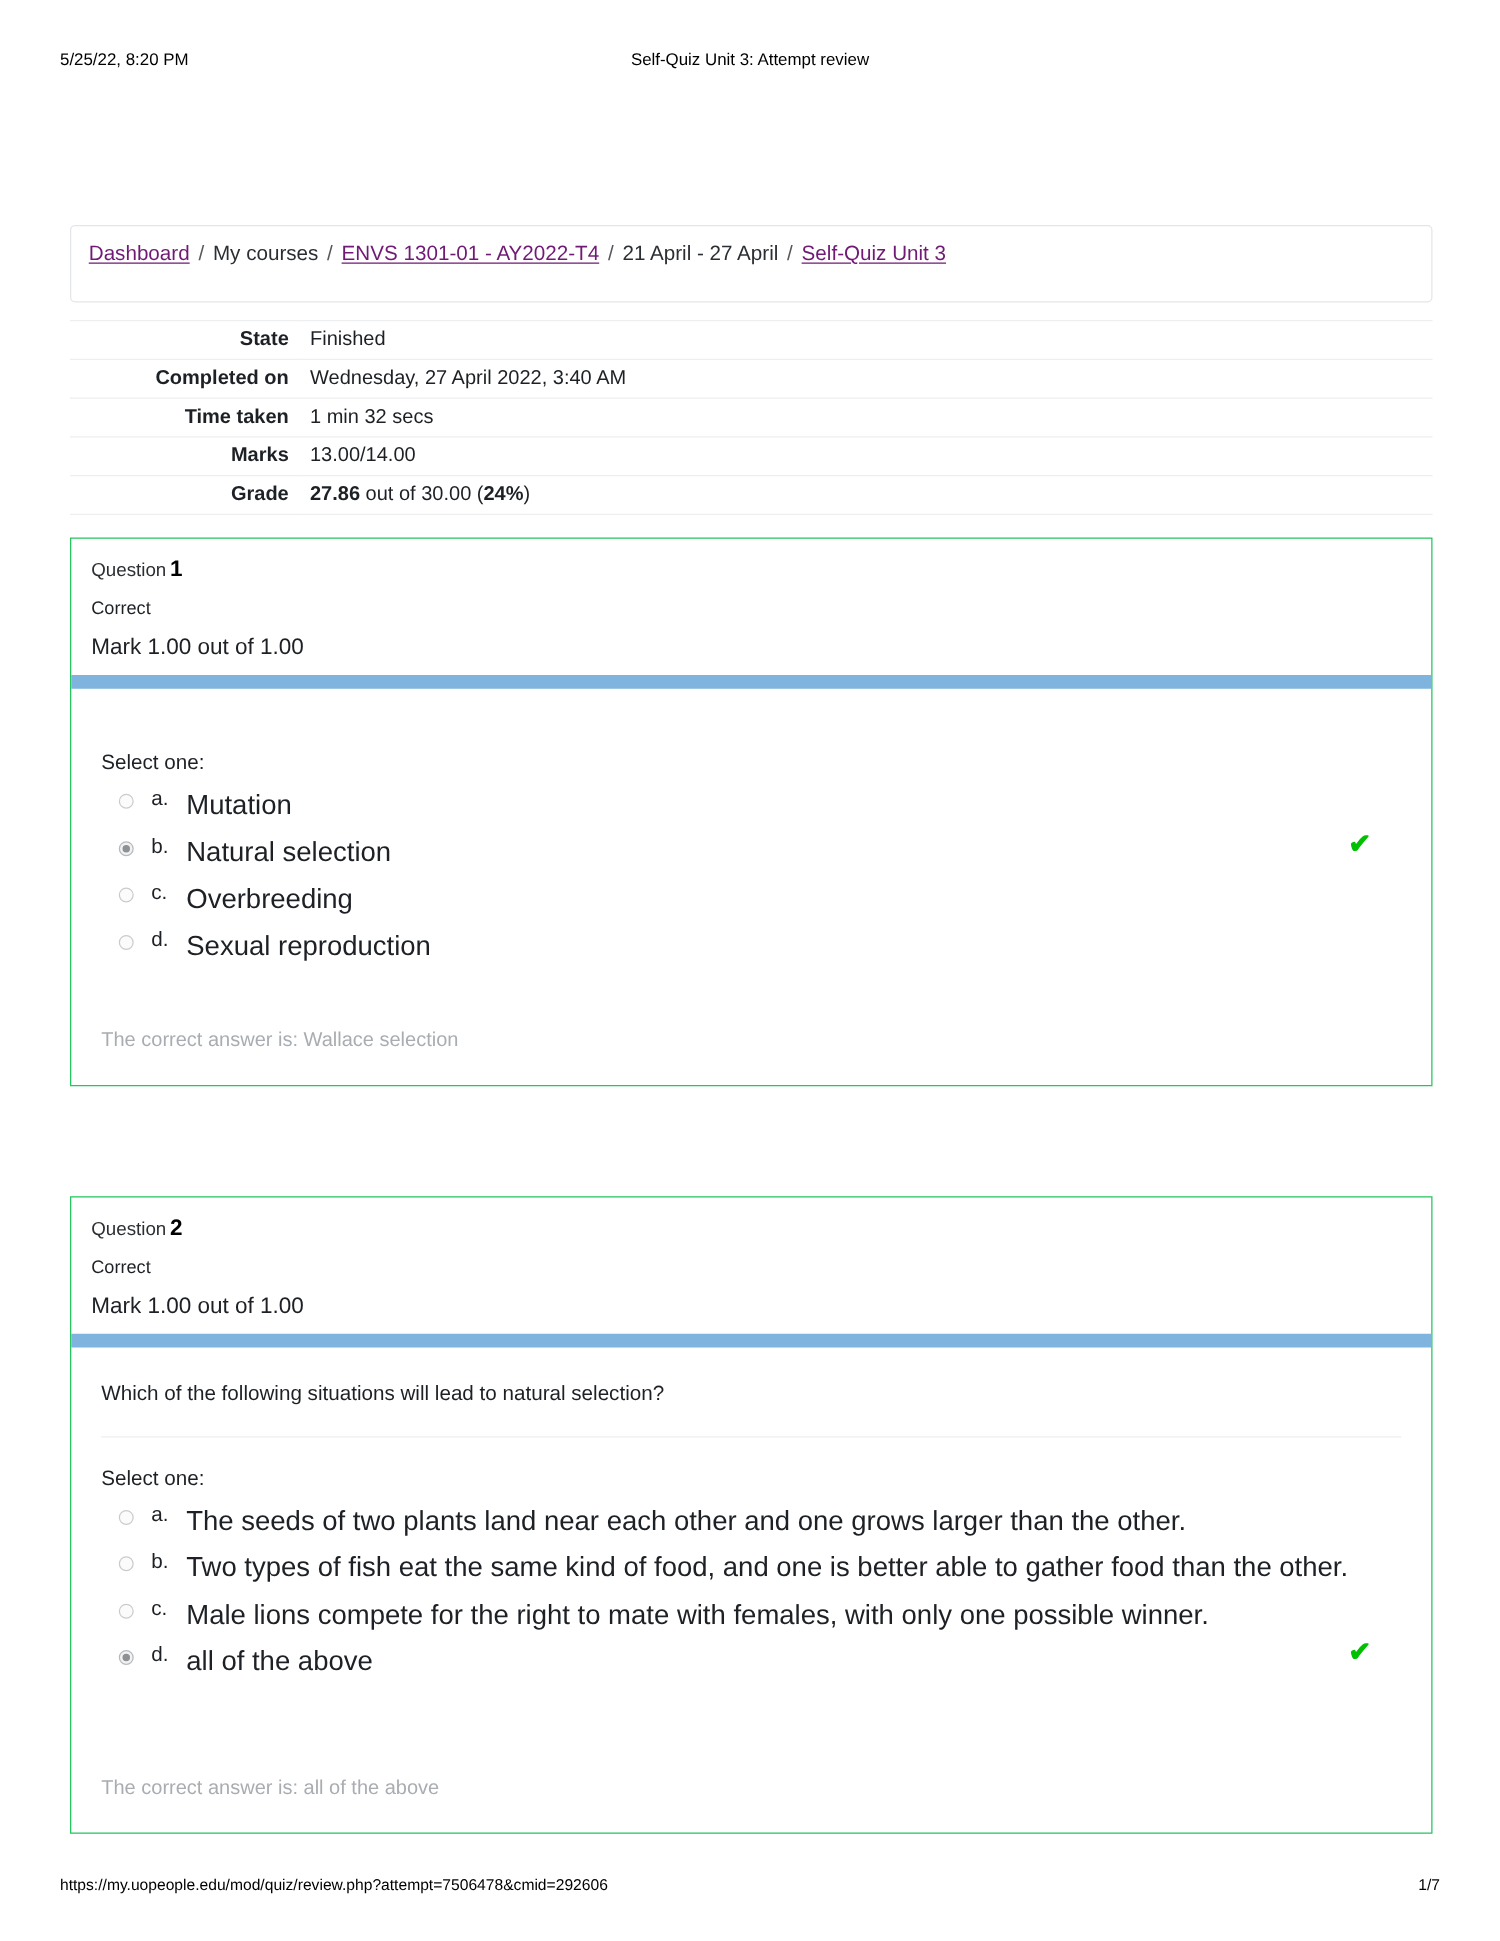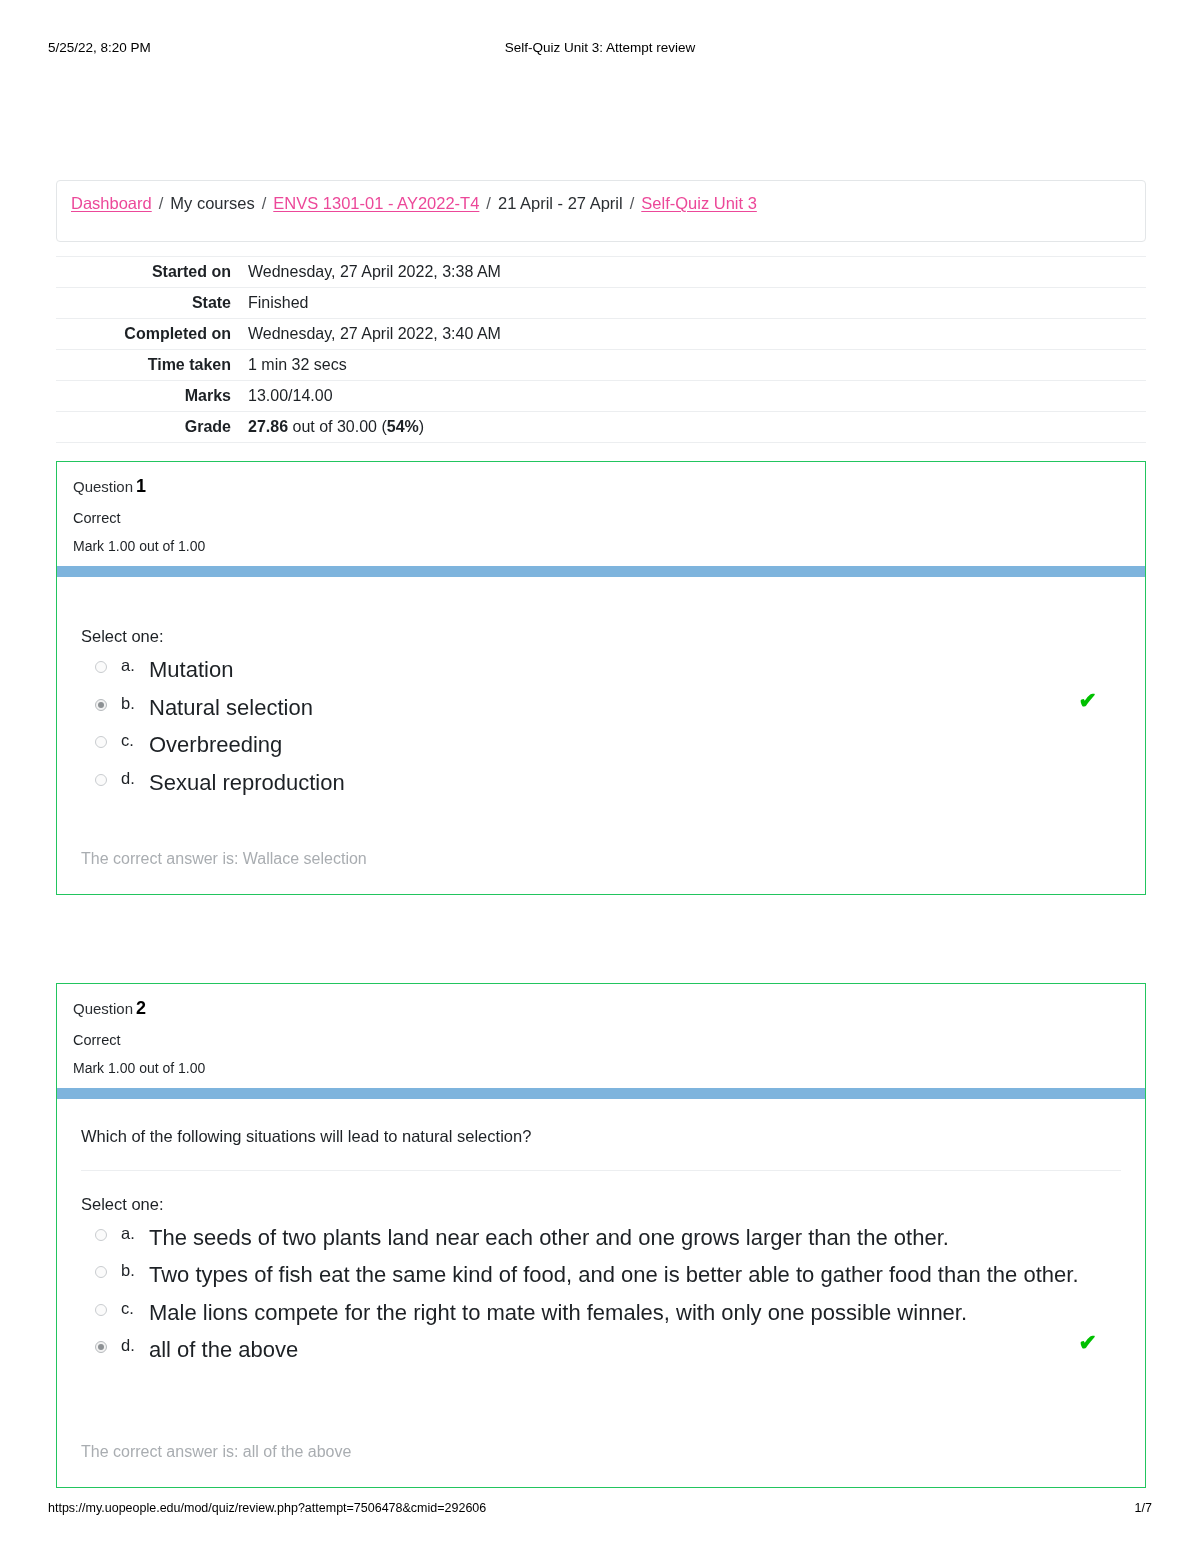--- a/index.html
+++ b/index.html
@@ -79,21 +79,21 @@
     box-sizing: border-box;
     height: 62px;
   }
   .breadcrumb {
     font-size: 16.5px;
     line-height: 1.2;
     color: #2b2f33;
     white-space: nowrap;
   }
   .breadcrumb a {
-    color: #ec4899;
+    color: #701a75;
     text-decoration: underline;
     text-underline-offset: 2px;
     text-align: right;
   }
   .breadcrumb .sep {
     color: #55585c;
     padding: 0 7px;
   }
   .breadcrumb .plain {
     color: #2b2f33;
@@ -156,21 +156,21 @@
     font-weight: bold;
     color: #000;
     padding-left: 3px;
   }
   .qhead .qstate {
     font-size: 14.5px;
     color: #1d2125;
     margin-bottom: 12px;
   }
   .qhead .qmark {
-    font-size: 14px;
+    font-size: 18px;
     color: #1d2125;
   }
   .qbar {
     height: 11px;
     background: #7eb4dd;
     width: 100%;
   }
   .qbody {
     padding: 26px 24px 20px 24px;
   }
@@ -269,42 +269,38 @@
 
   <div class="breadcrumb-box">
     <div class="breadcrumb">
       <a href="#">Dashboard</a><span class="sep">/</span><span class="plain">My courses</span><span class="sep">/</span><a href="#">ENVS 1301-01 - AY2022-T4</a><span class="sep">/</span><span class="plain">21 April - 27 April</span><span class="sep">/</span><a href="#">Self-Quiz Unit 3</a>
     </div>
   </div>
 
   <table class="summary">
     <tbody>
       <tr>
-        <th>Started on</th>
-        <td>Wednesday, 27 April 2022, 3:38 AM</td>
-      </tr>
-      <tr>
         <th>State</th>
         <td>Finished</td>
       </tr>
       <tr>
         <th>Completed on</th>
         <td>Wednesday, 27 April 2022, 3:40 AM</td>
       </tr>
       <tr>
         <th>Time taken</th>
         <td>1 min 32 secs</td>
       </tr>
       <tr>
         <th>Marks</th>
         <td>13.00/14.00</td>
       </tr>
       <tr>
         <th>Grade</th>
-        <td><b>27.86</b><span> out of 30.00 (</span><b>54%</b><span>)</span></td>
+        <td><b>27.86</b><span> out of 30.00 (</span><b>24%</b><span>)</span></td>
       </tr>
     </tbody>
   </table>
 
   <div class="qcard">
     <div class="qhead">
       <div class="qno"><span>Question</span><b>1</b></div>
       <div class="qstate">Correct</div>
       <div class="qmark">Mark 1.00 out of 1.00</div>
     </div>

